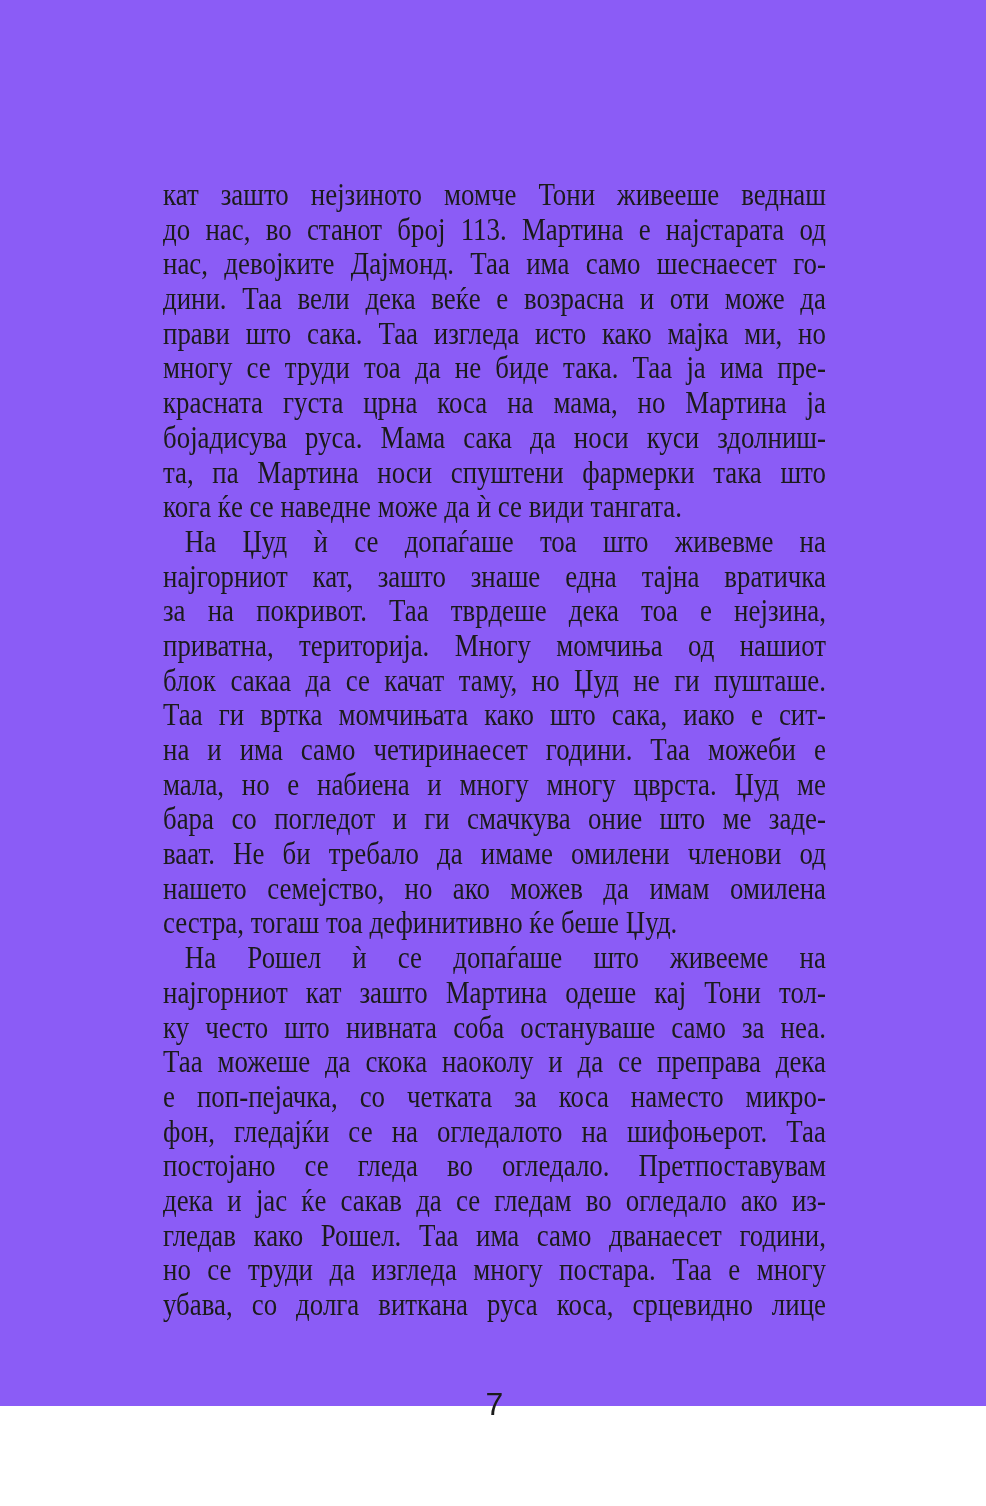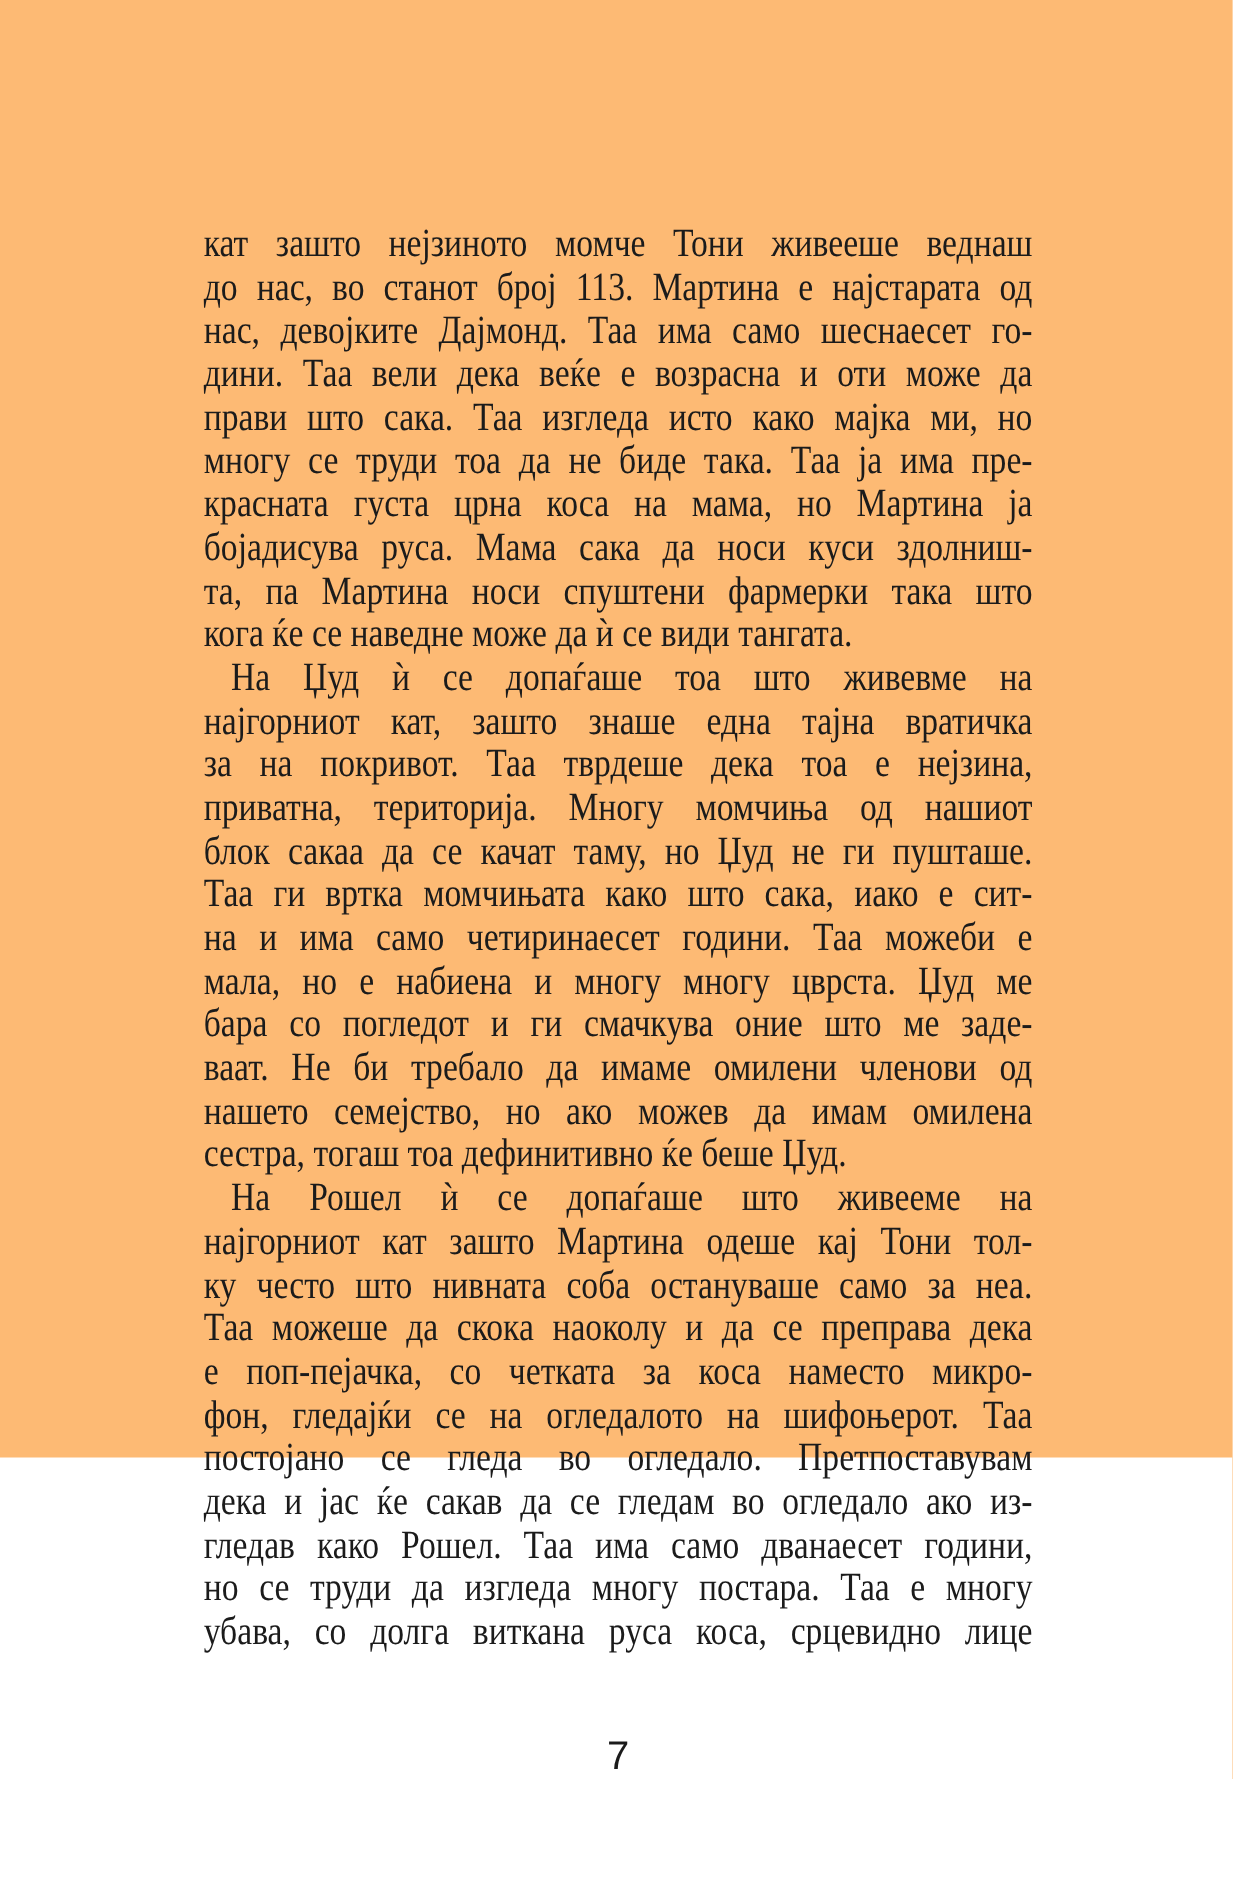--- a/index.html
+++ b/index.html
@@ -7,22 +7,22 @@
     width: 986px;
     height: 1506px;
     position: relative;
     overflow: hidden;
     background: #ffffff;
   }
   .page {
     position: absolute;
     left: 0; top: 0;
     width: 986px;
-    height: 1166px;
-    background: #fdba74;
+    height: 1406px;
+    background: #8b5cf6;
   }
   .text-block {
     position: absolute;
     left: 163px;
     top: 177px;
     width: 663px;
   }
   .line {
     box-sizing: border-box;
     width: 789px;                 

